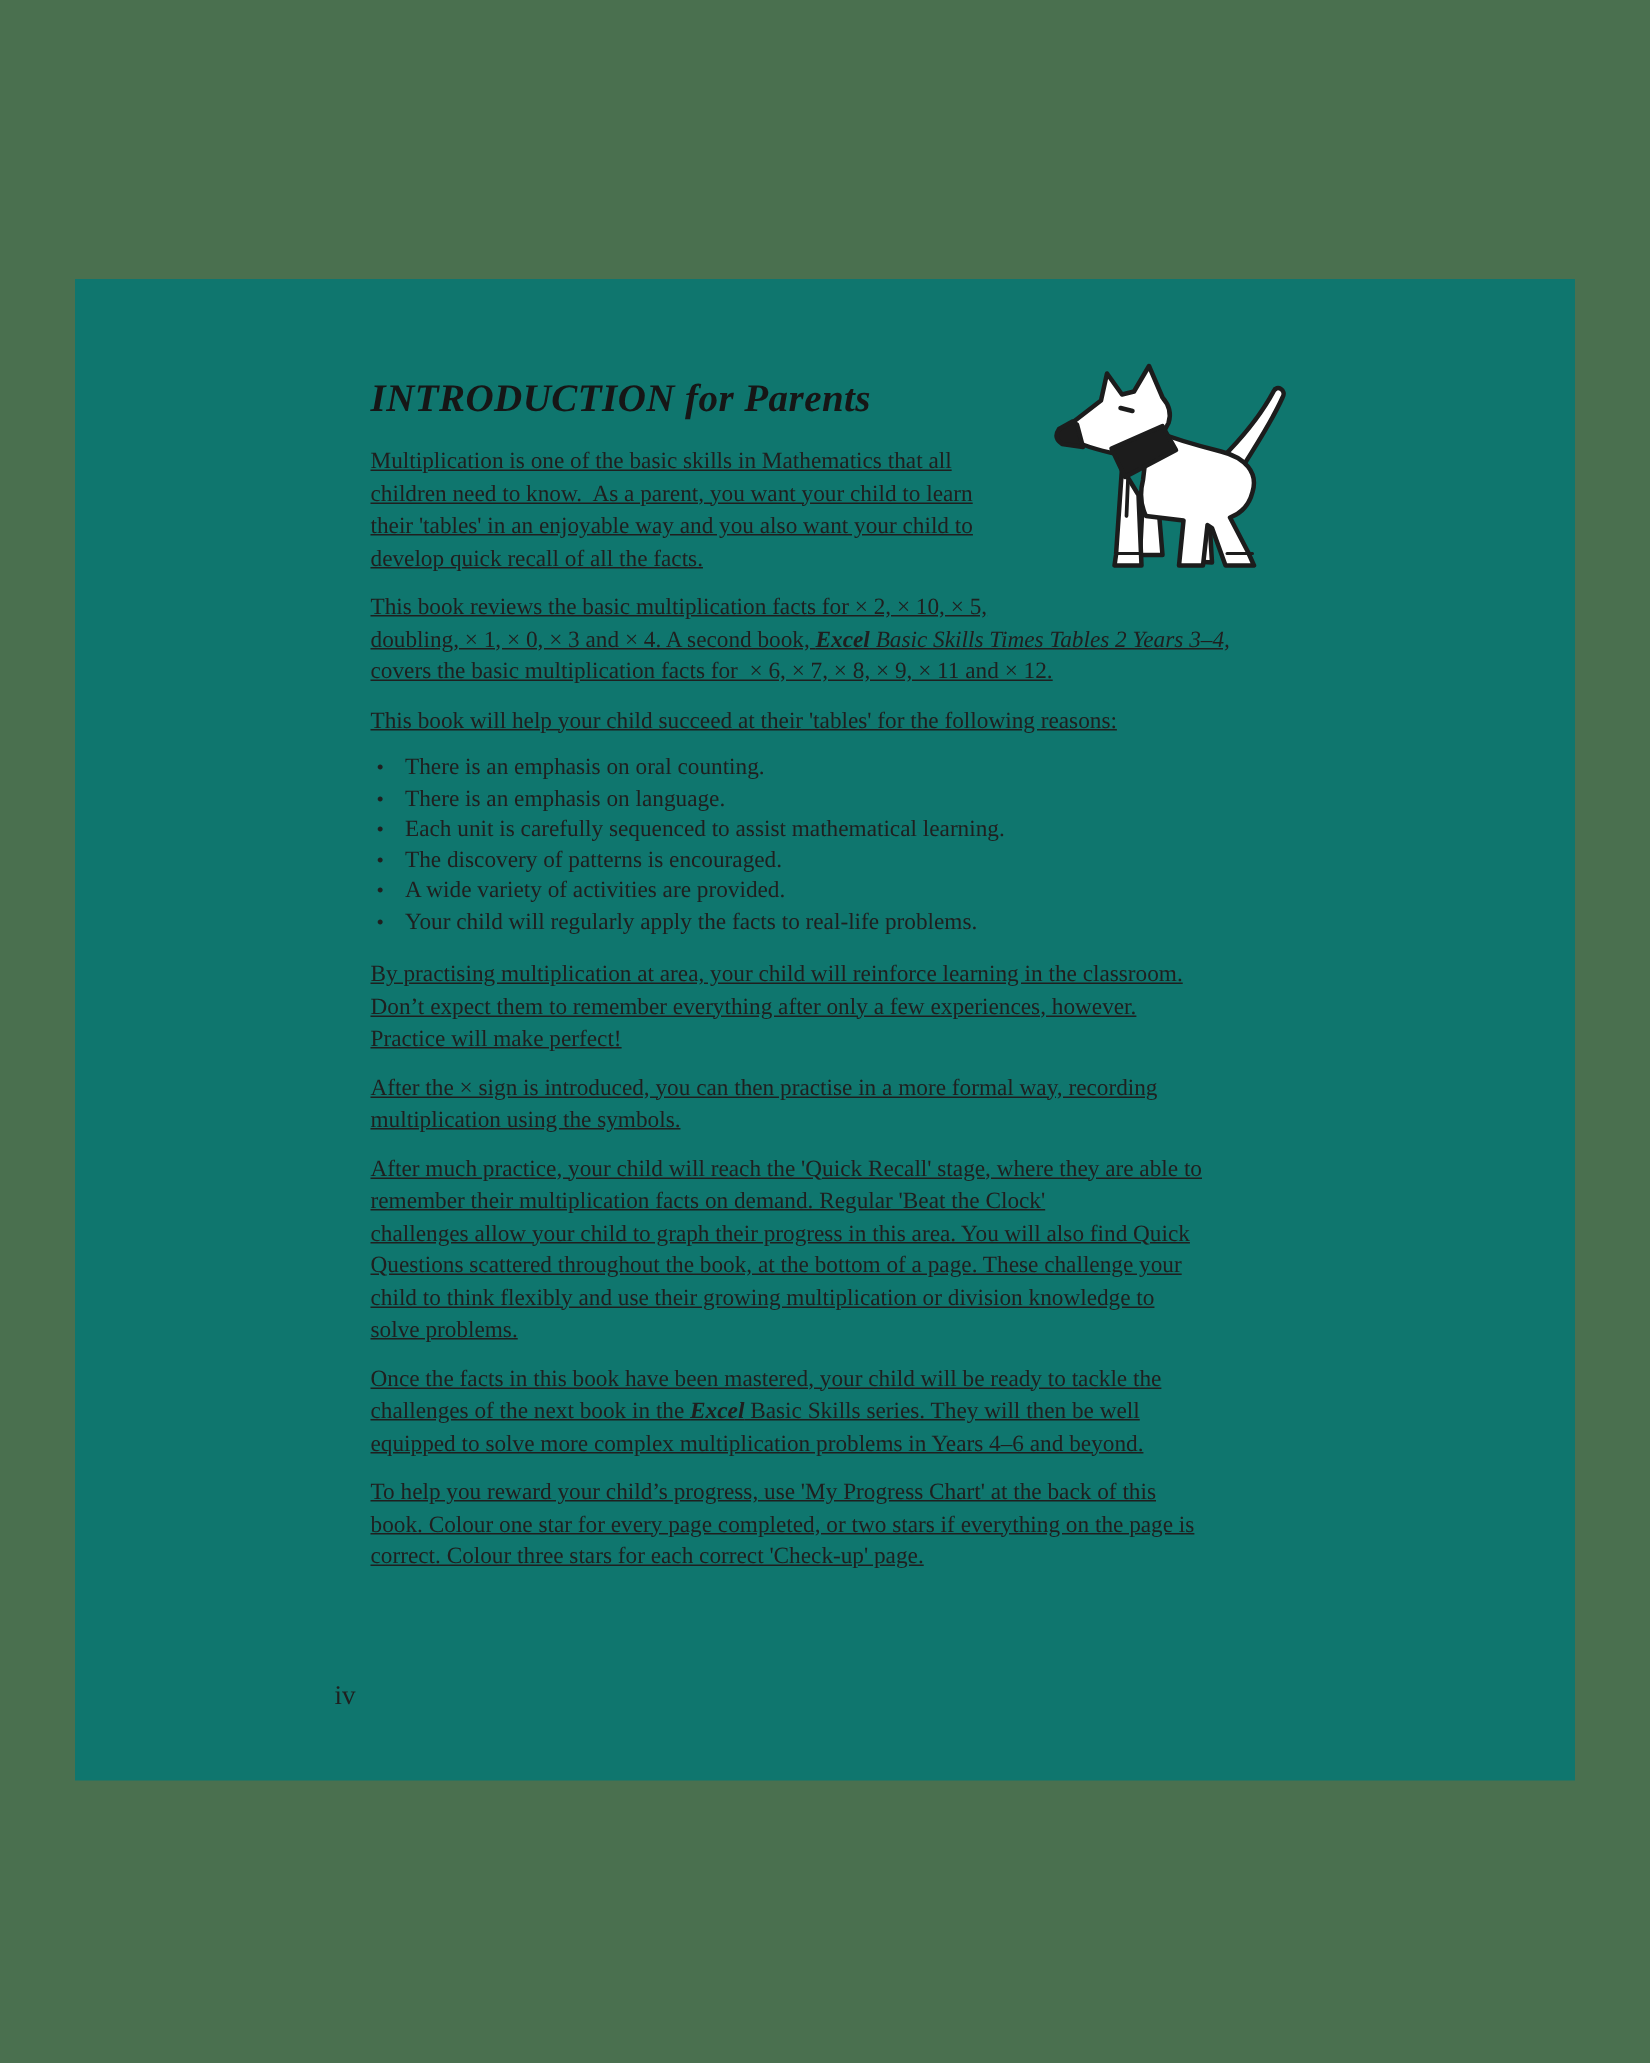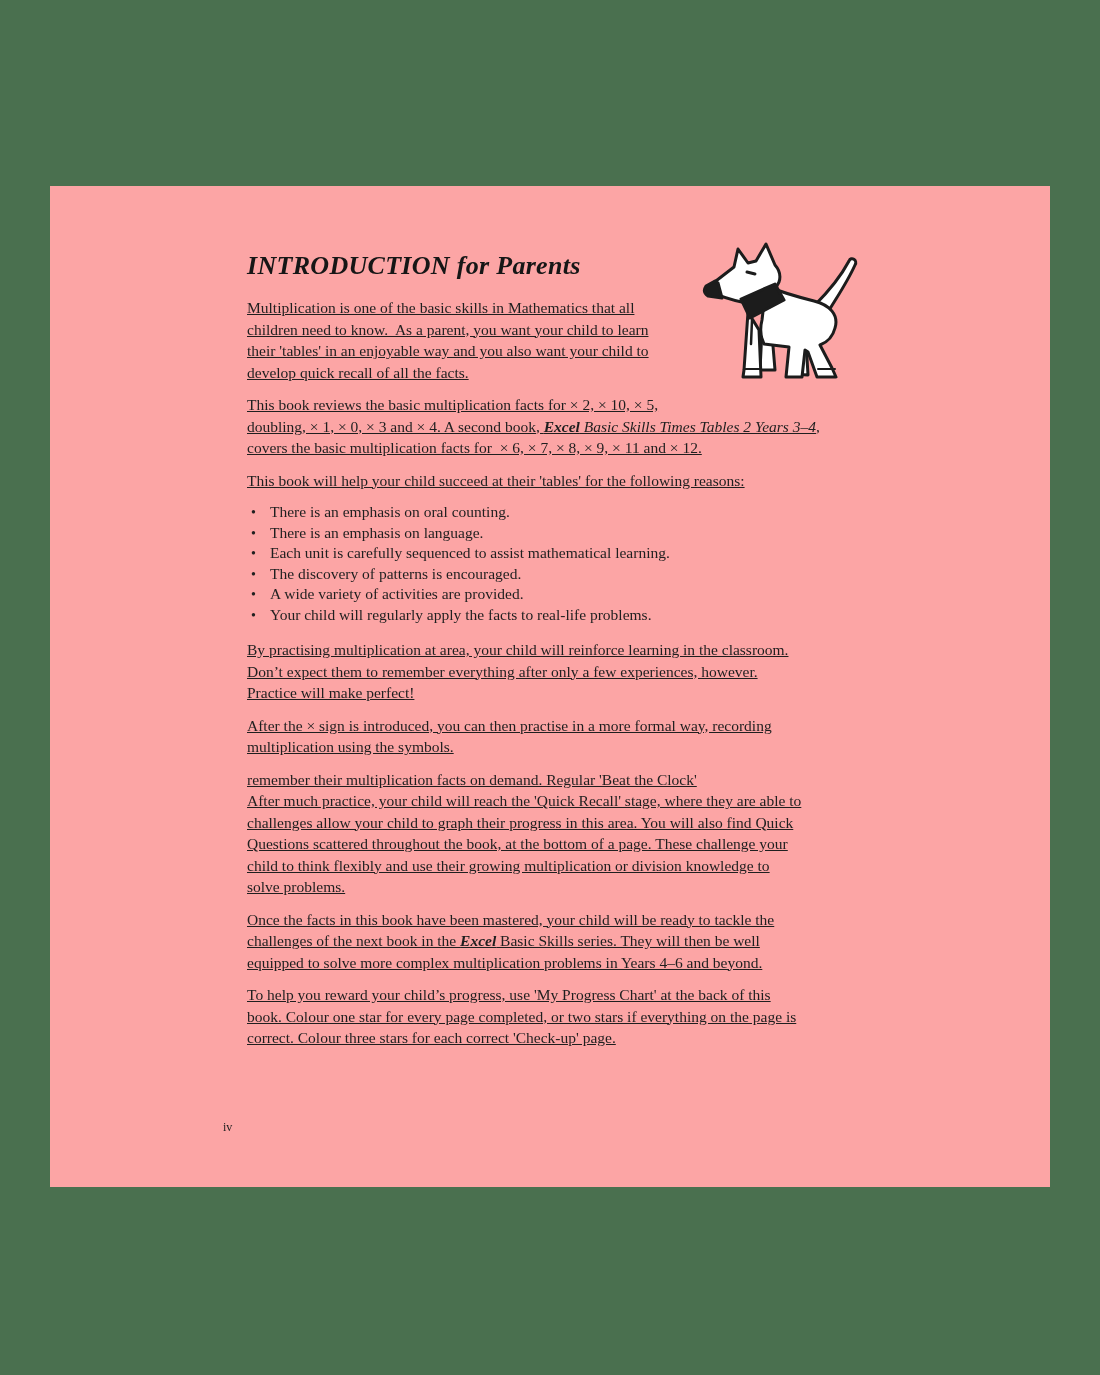--- a/index.html
+++ b/index.html
@@ -6,21 +6,21 @@
   body {
     width: 1100px; height: 1375px;
     background: #4a704f;
     position: relative;
     font-family: "Liberation Serif", serif;
   }
   .paper {
     position: absolute;
     left: 50px; top: 186px;
     width: 1000px; height: 1001px;
-    background: #fca5a5;
+    background: #0f766e;
   }
   .content {
     position: absolute;
     left: 197px; top: 64px;
     width: 625px;
     color: #1f1f1f;
   }
   .title {
     font-style: italic;
     font-weight: 600;
@@ -54,21 +54,21 @@
     font-size: 14px;
   }
   .dog {
     position: absolute;
     left: 652px; top: 54px;
     width: 176px; height: 152px;
   }
   .page-num {
     position: absolute;
     left: 173px; top: 934px;
-    font-size: 12px;
+    font-size: 18px;
     color: #1f1f1f;
   }
 </style>
 </head>
 <body>
 
 <div class="paper">
 
   <div class="dog">
     <svg viewBox="0 0 176 152" width="176" height="152">
@@ -136,22 +136,22 @@
       <div class="line">Practice will make perfect!</div>
     </div>
 
 
     <div class="para">
       <div class="line">After the × sign is introduced, you can then practise in a more formal way, recording</div>
       <div class="line">multiplication using the symbols.</div>
     </div>
 
     <div class="para">
+      <div class="line">After much practice, your child will reach the 'Quick Recall' stage, where they are able to</div>
       <div class="line">remember their multiplication facts on demand. Regular 'Beat the Clock'</div>
-      <div class="line">After much practice, your child will reach the 'Quick Recall' stage, where they are able to</div>
       <div class="line">challenges allow your child to graph their progress in this area. You will also find Quick</div>
       <div class="line">Questions scattered throughout the book, at the bottom of a page. These challenge your</div>
       <div class="line">child to think flexibly and use their growing multiplication or division knowledge to</div>
       <div class="line">solve problems.</div>
     </div>
 
     <div class="para">
       <div class="line">Once the facts in this book have been mastered, your child will be ready to tackle the</div>
       <div class="line"><span>challenges of the next book in the </span><span class="excel">Excel</span><span> Basic Skills series. They will then be well</span></div>
       <div class="line">equipped to solve more complex multiplication problems in Years 4–6 and beyond.</div>

